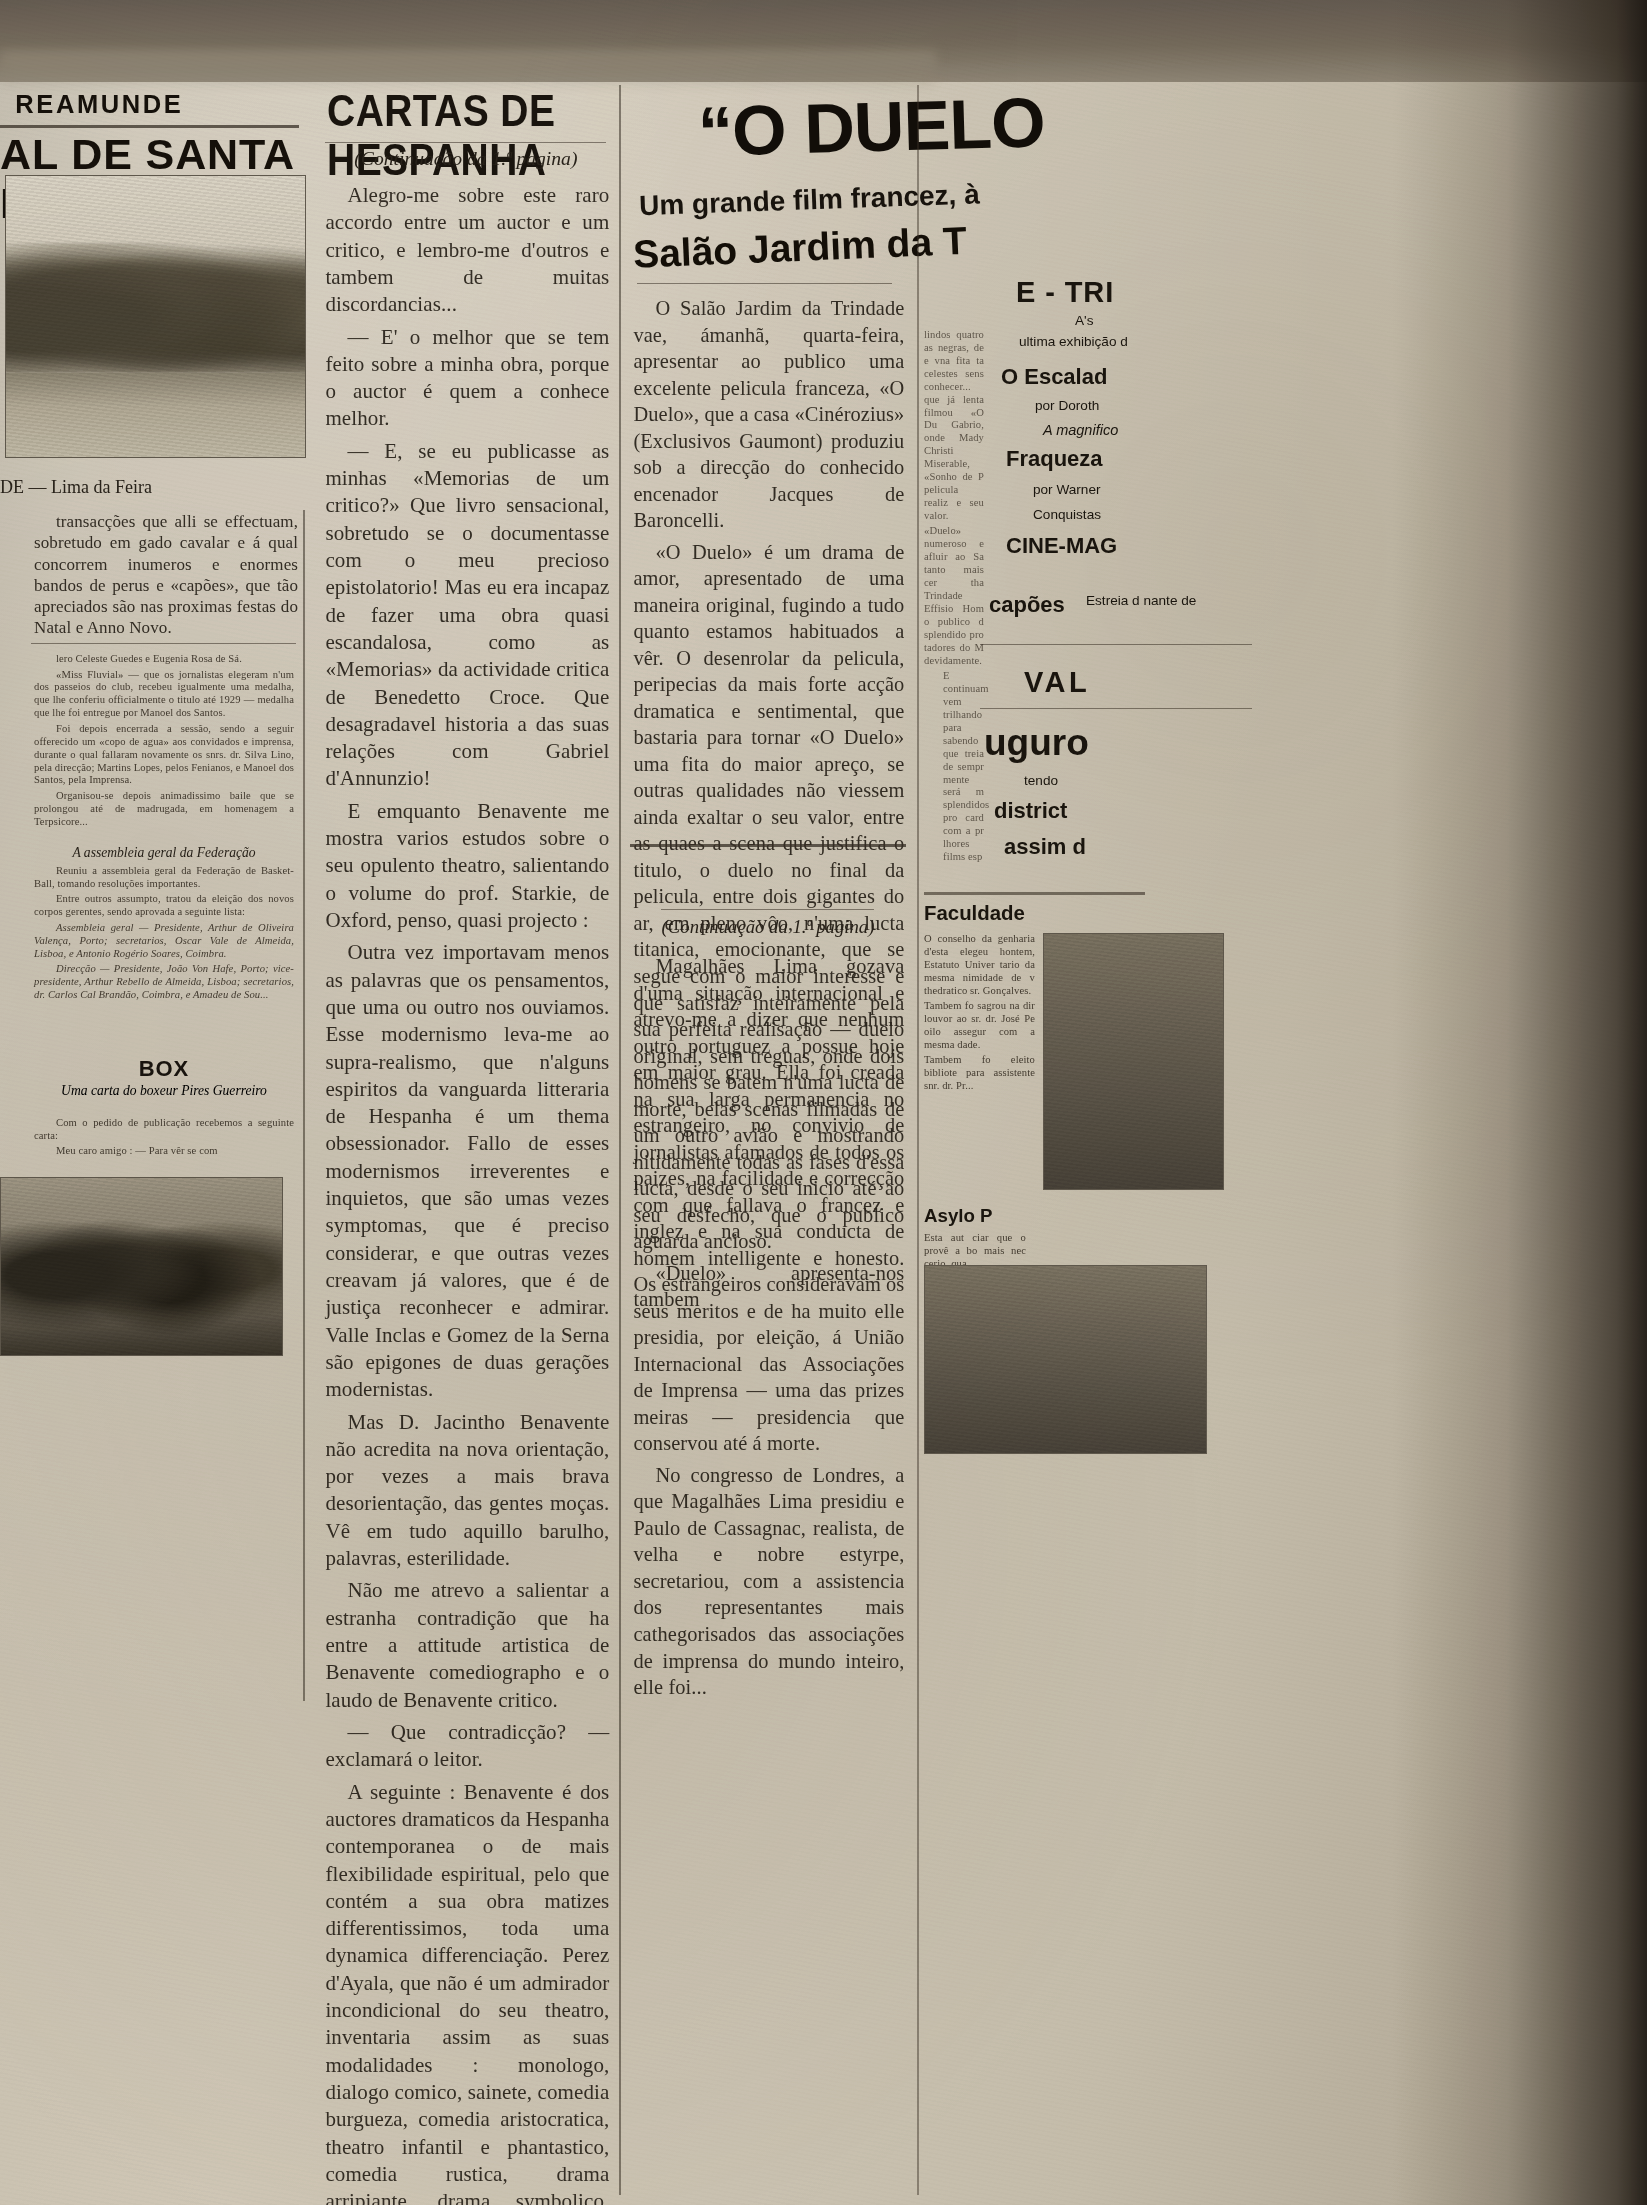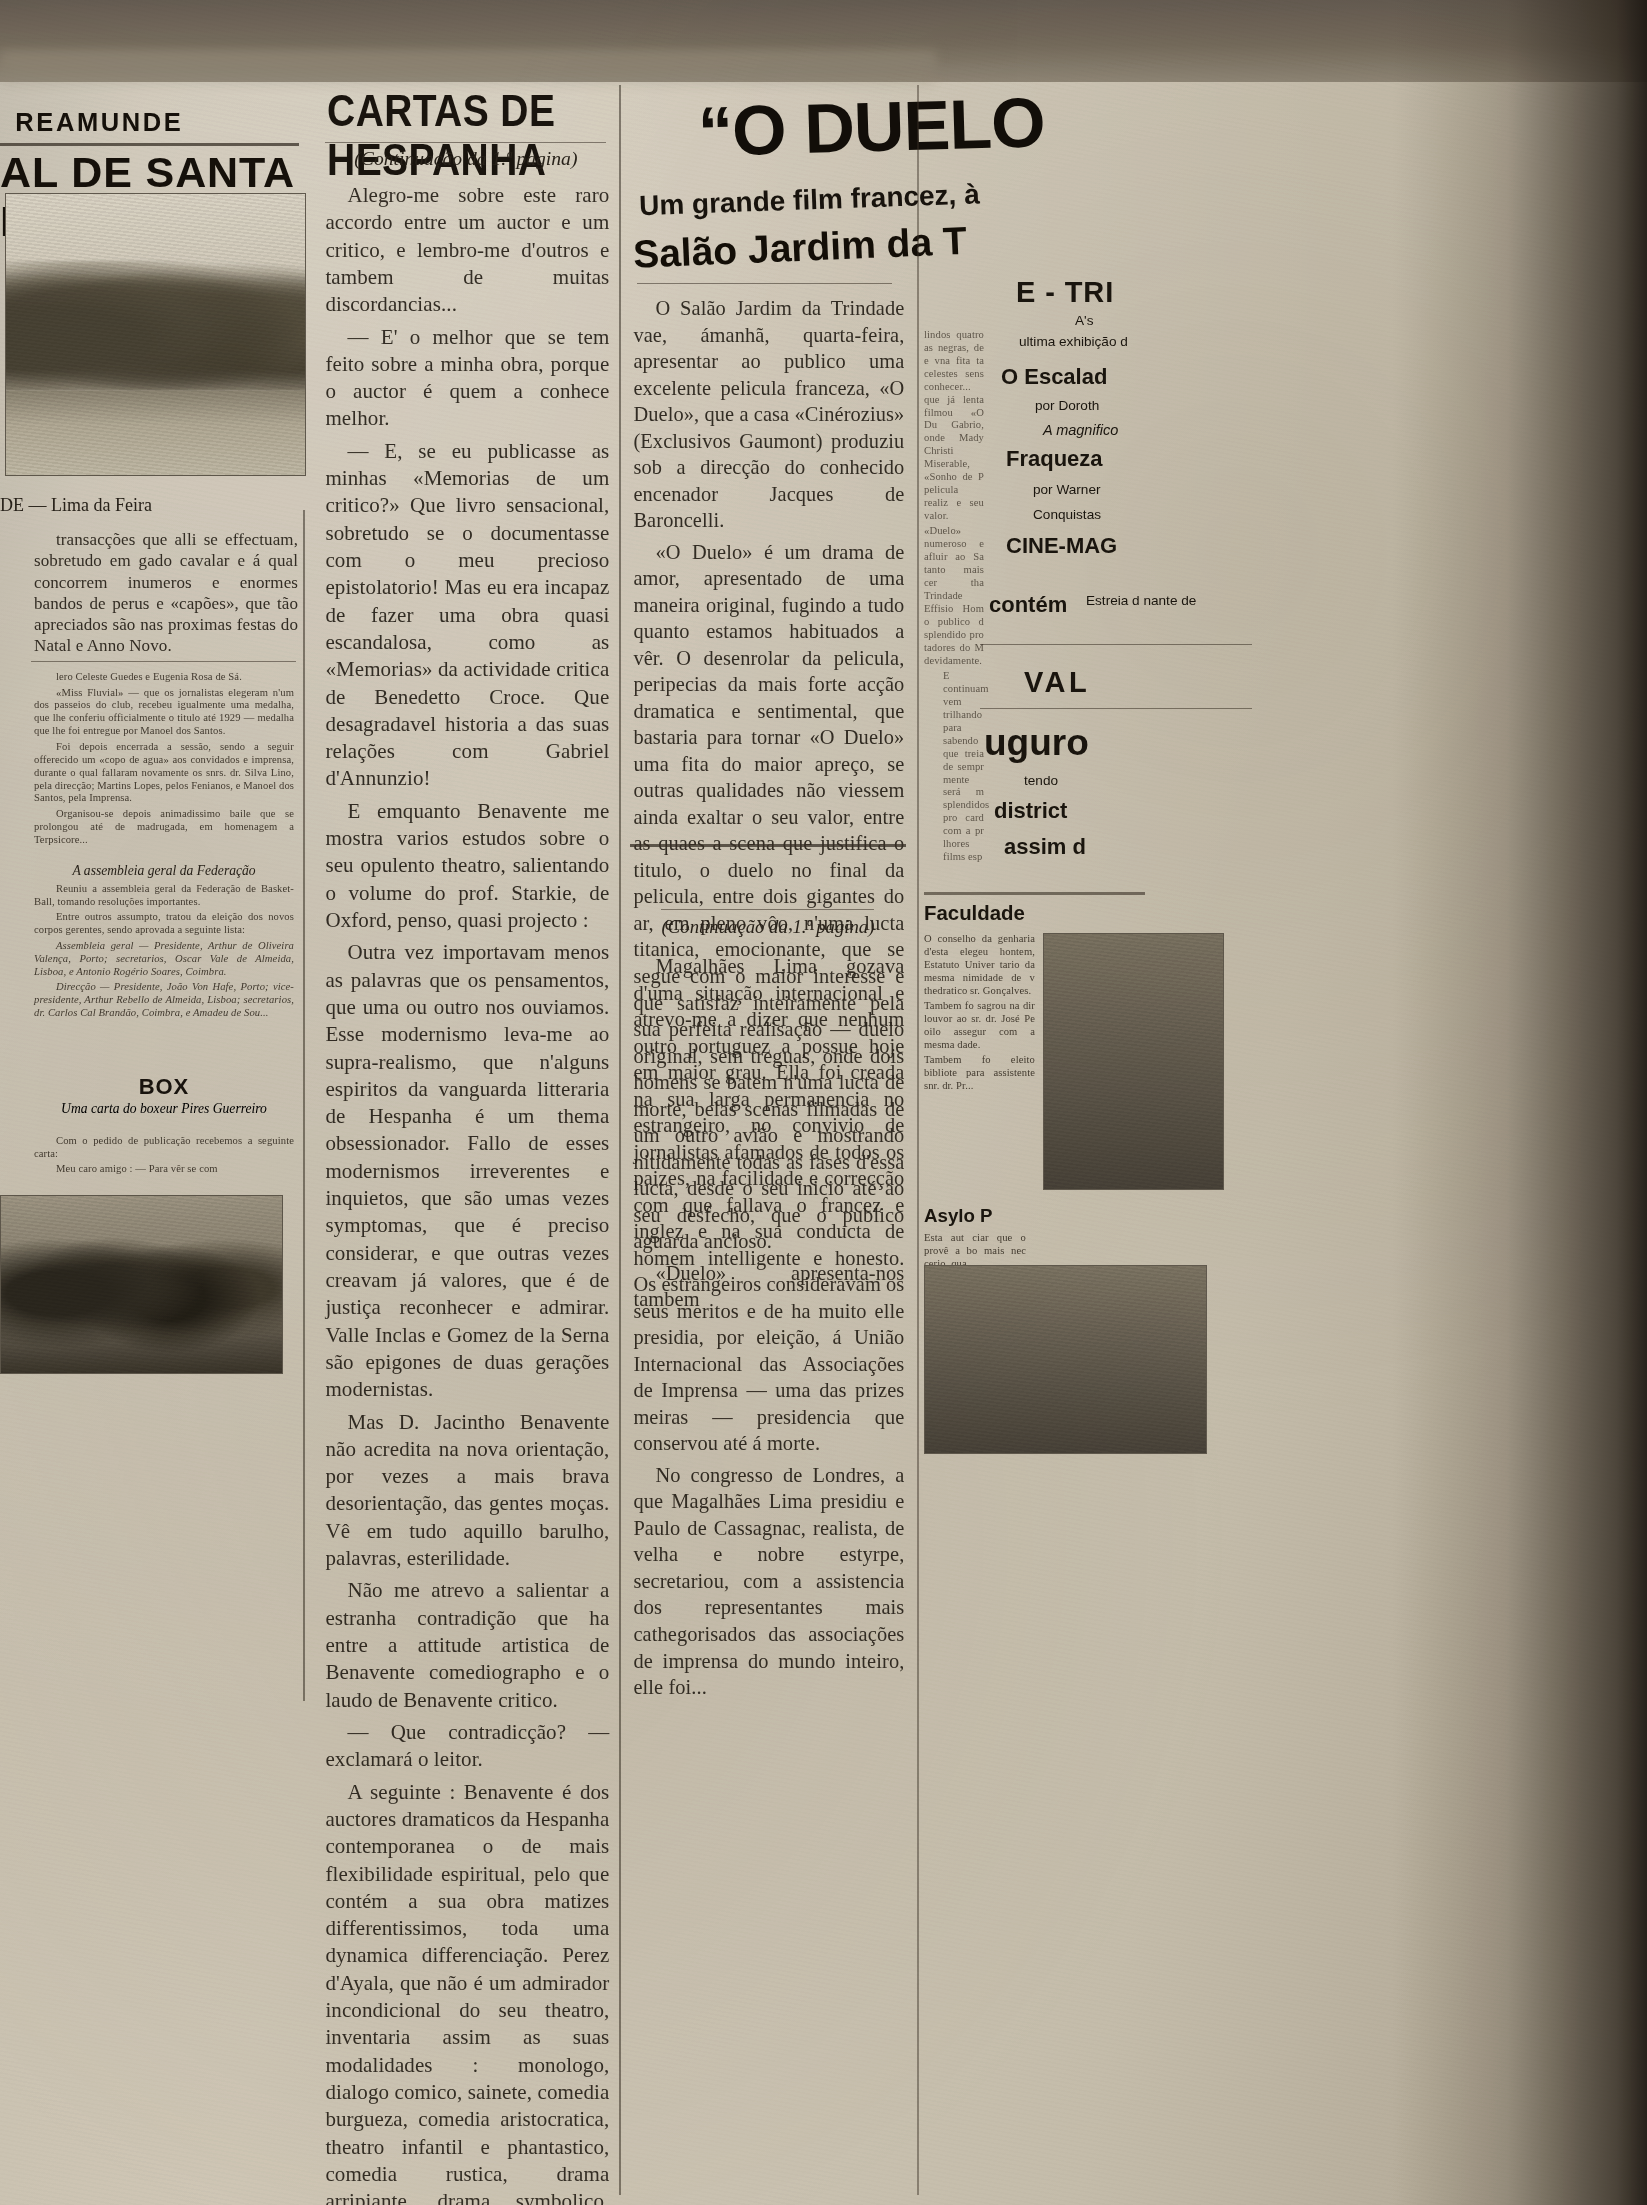--- a/index.html
+++ b/index.html
@@ -149,21 +149,21 @@
   .ad-it{font-style:italic;font-size:14.5px;margin-left:8px;}
   .clip{overflow:hidden;}
 </style>
 </head>
 <body>
 
 <div id="page">
 
   <div id="topband"></div>
 
-  <div class="col" style="left:0px;top:99px;width:306px;height:1488px;">
+  <div class="col" style="left:0px;top:81px;width:306px;height:1488px;">
 
     <div class="hd-reamunde" style="position:absolute;left:15.3px;top:8.5px;width:281px;">REAMUNDE</div>
     <div class="rule" style="position:absolute;left:0px;top:44px;width:299px;"></div>
 
     <div class="hd-santa" style="position:absolute;left:0px;top:49px;width:306px;">AL DE SANTA LUZIA</div>
 
     <div class="photo" style="left:5.1px;top:94px;width:299px;height:281px;">
       <div class="sky"></div>
         <div class="trees"></div>
         <div class="ground"></div>
@@ -272,21 +272,21 @@
     <div class="adtext ad-sm" style="position:absolute;left:151px;top:231px;">A's</div>
     <div class="adtext ad-sm" style="position:absolute;left:95px;top:252px;width:272px;">ultima exhibição d</div>
     <div class="adtext ad-mid" style="position:absolute;left:77px;top:282px;width:306px;">O Escalad</div>
     <div class="adtext ad-sm" style="position:absolute;left:111px;top:316px;width:255px;">por Doroth</div>
     <div class="adtext ad-it" style="position:absolute;left:111px;top:340px;width:255px;">A magnifico</div>
     <div class="adtext ad-mid" style="position:absolute;left:82px;top:364px;width:289px;">Fraqueza</div>
     <div class="adtext ad-sm" style="position:absolute;left:109px;top:400px;width:255px;">por Warner</div>
     <div class="adtext ad-sm" style="position:absolute;left:109px;top:425px;width:255px;">Conquistas</div>
     <div class="adtext ad-mid" style="position:absolute;left:82px;top:451px;width:289px;">CINE-MAG</div>
 
-    <div class="adtext ad-mid" style="position:absolute;left:65px;top:510px;width:272px;">contém</div>
+    <div class="adtext ad-mid" style="position:absolute;left:65px;top:510px;width:272px;">capões</div>
     <div class="adtext ad-sm" style="position:absolute;left:162px;top:510px;width:204px;line-height:1.3;">Estreia d nante de</div>
 
     <div class="thinrule" style="position:absolute;left:56px;top:562px;width:272px;"></div>
     <div class="adtext ad-big" style="position:absolute;left:100px;top:584px;width:289px;letter-spacing:3.4px;">VAL</div>
     <div class="thinrule" style="position:absolute;left:56px;top:626px;width:272px;"></div>
 
     <div class="adtext" style="position:absolute;left:60px;top:640px;width:306px;font-weight:700;font-size:37px;">uguro</div>
     <div class="adtext ad-sm" style="position:absolute;left:100px;top:691px;width:255px;">tendo</div>
     <div class="adtext ad-mid" style="position:absolute;left:70px;top:716px;width:272px;">district</div>
     <div class="adtext ad-mid" style="position:absolute;left:80px;top:752px;width:272px;">assim d</div>

